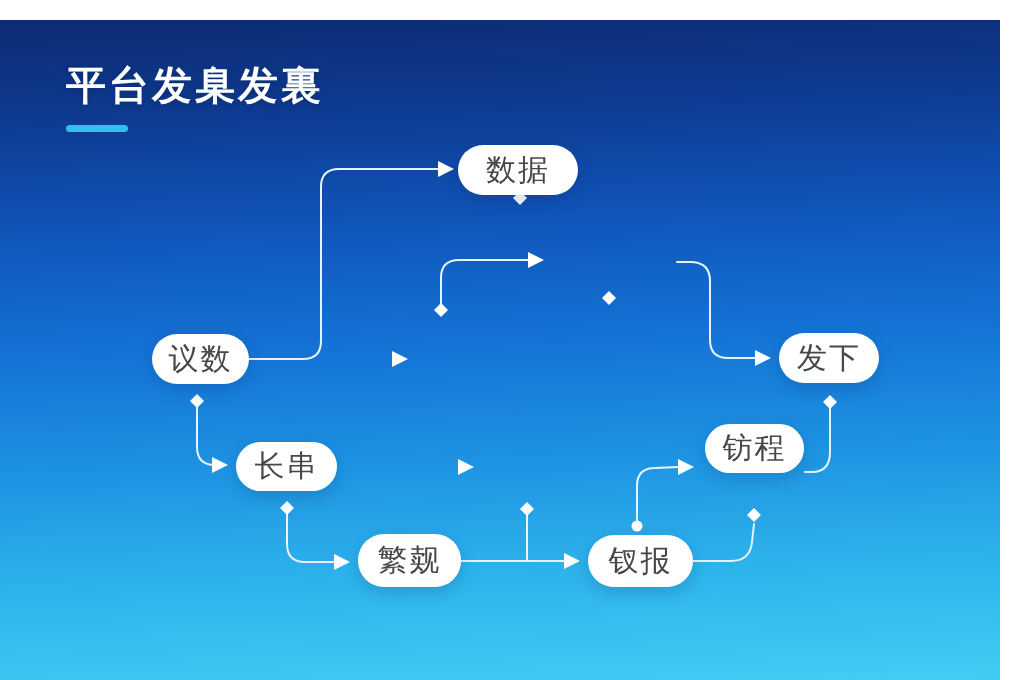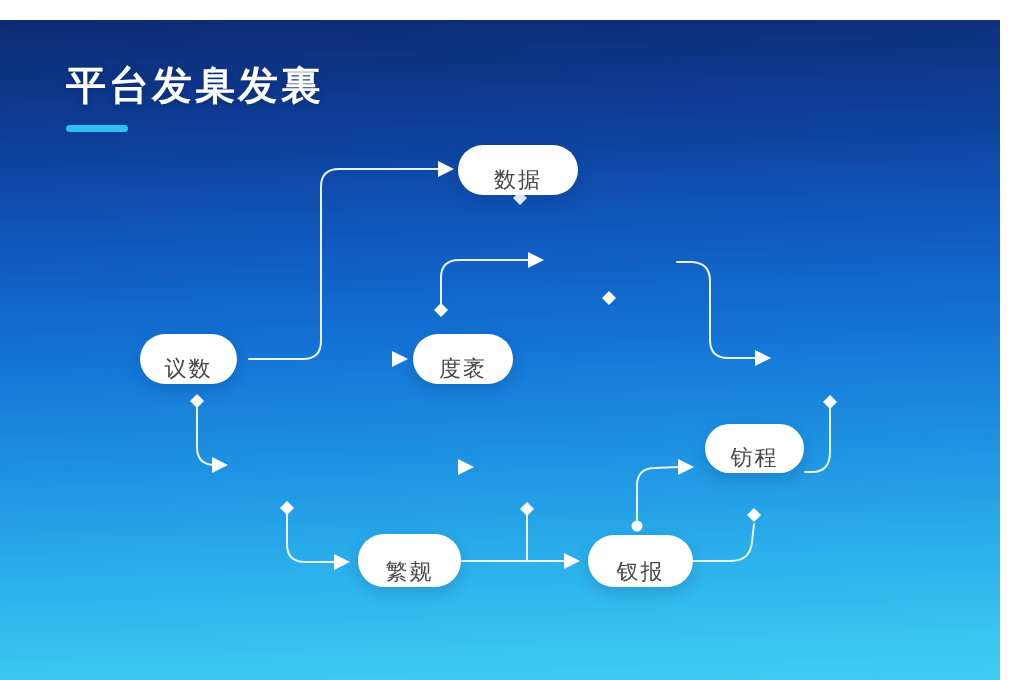--- a/index.html
+++ b/index.html
@@ -31,28 +31,28 @@
     margin-top:12px;
     width:62px;height:7px;
     border-radius:4px;
     background:#2fc1f0;
   }
   .node{
     position:absolute;
     background:#ffffff;
     border-radius:26px;
     box-shadow:0 6px 16px rgba(8,40,90,.18);
-    display:flex;align-items:flex-end;justify-content:center;
+    display:flex;align-items:center;justify-content:center;
     color:#474747;
-    font-size:22px;
+    font-size:30px;
     letter-spacing:2px;
   }
   .n-shuju{left:458px;top:125px;width:120px;height:50px;}
   .n-shujufabu{left:545px;top:217px;width:132px;height:49px;}
-  .n-yishu{left:140px;top:314px;width:97px;height:50px;}
+  .n-yishu{left:152px;top:314px;width:97px;height:50px;}
   .n-dubiao{left:413px;top:314px;width:100px;height:50px;}
   .n-faxia{left:779px;top:313px;width:100px;height:50px;}
   .n-changchuan{left:236px;top:422px;width:101px;height:49px;}
   .n-pobu{left:478px;top:423px;width:100px;height:48px;}
   .n-fangcheng{left:705px;top:404px;width:99px;height:49px;}
   .n-fanzi{left:358px;top:514px;width:103px;height:53px;}
   .n-chaibao{left:588px;top:515px;width:105px;height:52px;}
   svg.connectors{position:absolute;left:0;top:0;pointer-events:none;}
   svg.connectors path{fill:none;stroke:#e9f3fd;stroke-width:2;stroke-linecap:round;}
   svg.connectors .endpoint{fill:#ffffff;}
@@ -111,22 +111,25 @@
     <path d="M 830,389 L 830,432 Q 830,452 812,452 L 805,452"></path>
     <polygon class="endpoint" points="830,375 837,382 830,389 823,382"></polygon>
   </svg>
 
   <div class="node n-shuju">
     <span>数据</span>
   </div>
   <div class="node n-yishu">
     <span>议数</span>
   </div>
-  <div class="node n-dubiao">
-    <span>度袤</span>
+  <div class="node n-faxia">
+    <span>发下</span>
+  </div>
+  <div class="node n-changchuan">
+    <span>长串</span>
   </div>
   <div class="node n-fangcheng">
     <span>钫程</span>
   </div>
   <div class="node n-chaibao">
     <span>钗报</span>
   </div>
   <div class="node n-fanzi">
     <span>繁觌</span>
   </div>

